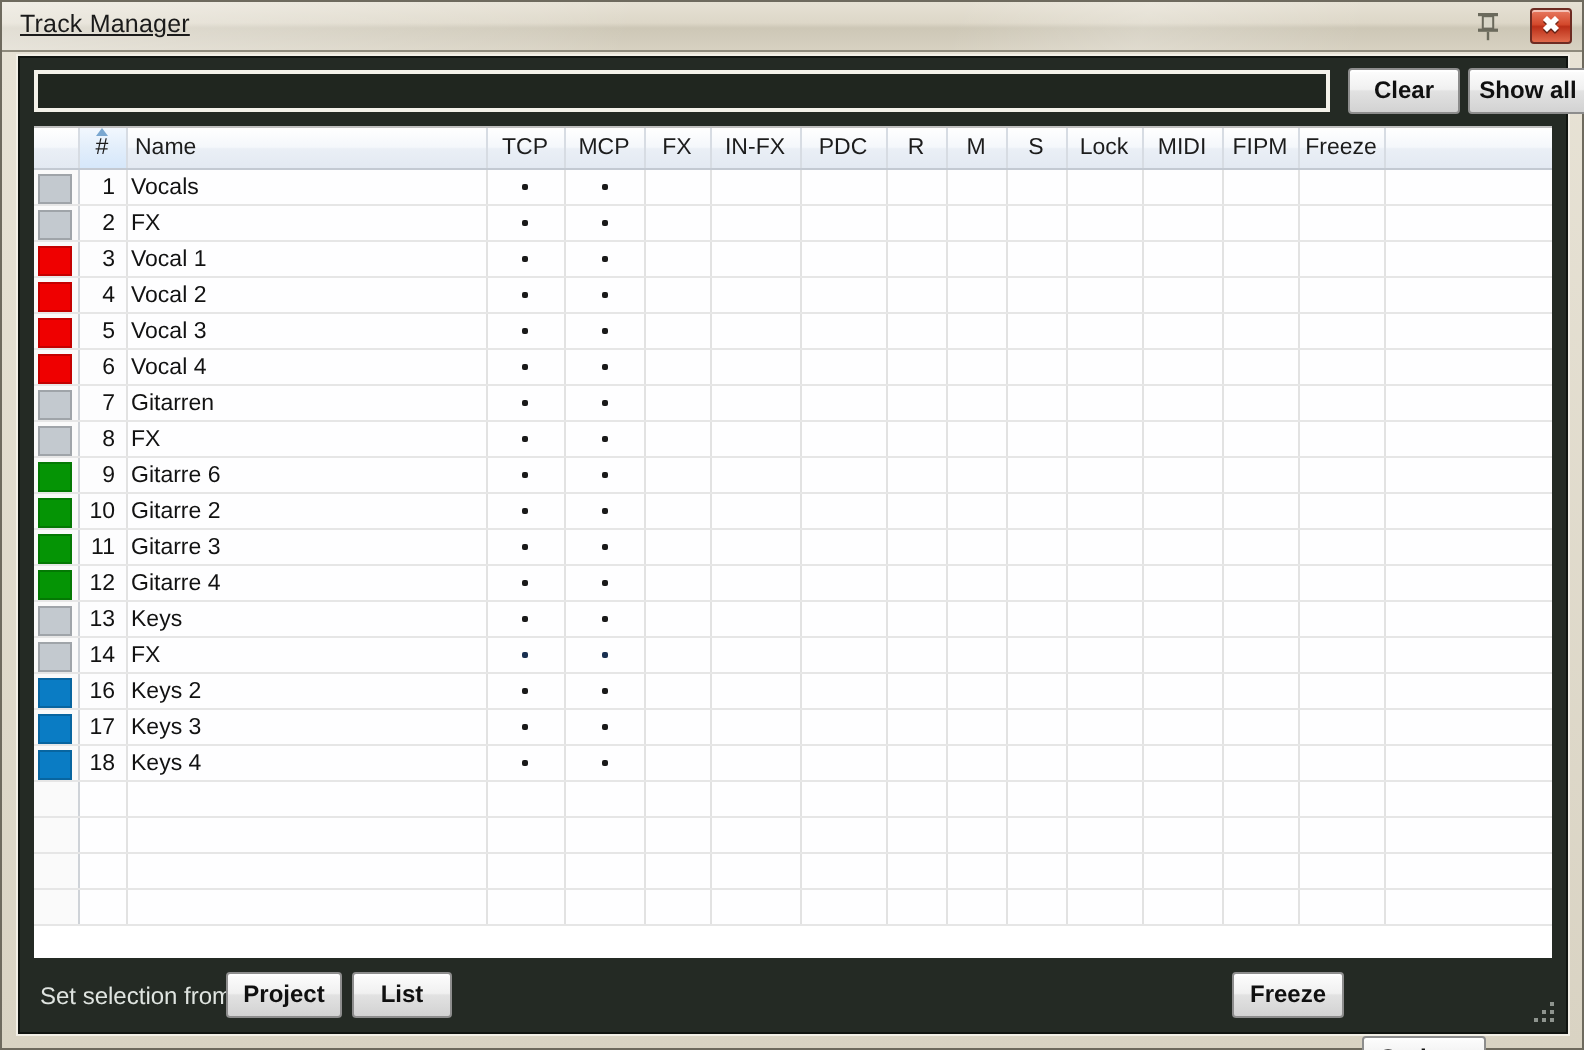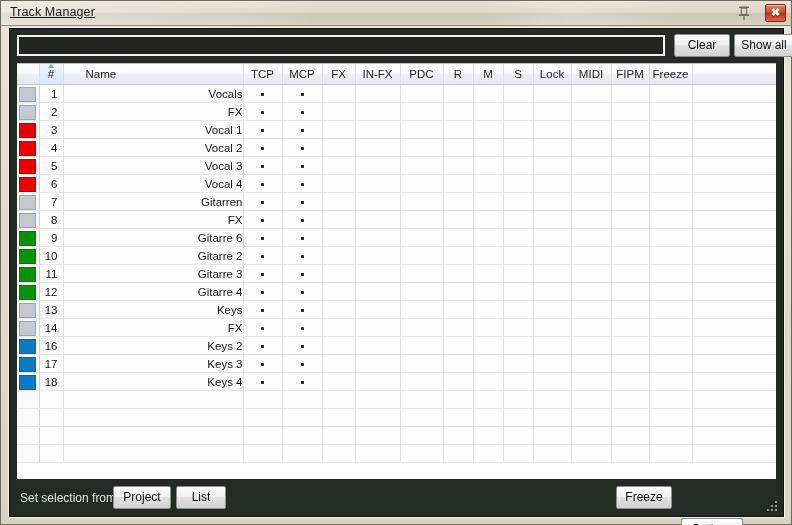--- a/index.html
+++ b/index.html
@@ -65,20 +65,21 @@
     color:#e8e8e8;font-size:12px;font-family:"Liberation Sans",sans-serif;
     padding:0 4px;outline:none;
   }
   .winbtn{
     box-sizing:border-box;
     background:linear-gradient(180deg,#fdfdfd 0%,#f0f0f0 46%,#e2e2e2 50%,#d2d2d2 100%);
     border:1px solid #8d8d8d;border-radius:2px;
     font-family:"Liberation Sans",sans-serif;font-size:12px;color:#101010;
     text-align:center;cursor:default;
     box-shadow:inset 0 1px 0 #fff;
+    font-weight:bold;
   }
   #btn-clear{position:absolute;left:664px;top:5px;width:56px;height:23px;line-height:21px;}
   #btn-showall{position:absolute;left:724px;top:5px;width:60px;height:23px;line-height:21px;}
   
   #table-wrap{
     position:absolute;left:7px;top:34px;width:759px;height:415px;
     background:#fff;overflow:hidden;
     border-top:1px solid #c0c0c0;
   }
   table#grid{border-collapse:collapse;width:759px;table-layout:fixed;}
@@ -92,32 +93,32 @@
   }
   #grid th.sorted{
     background:linear-gradient(180deg,#f2f8fe 0%,#e2eefb 50%,#d6e7fa 100%);
     position:relative;
   }
   #grid th.sorted .arrow{
     position:absolute;left:50%;top:0px;margin-left:-3px;
     width:0;height:0;border-left:3px solid transparent;border-right:3px solid transparent;
     border-bottom:4px solid #7aa7d0;
   }
-  #grid th.name{text-align:left;padding-left:22px;}
+  #grid th.name{text-align:left;padding-left:4px;}
   #grid td{
     height:17px;padding:0;font-size:11.5px;color:#121212;
     border-right:1px solid #e2e2e2;border-bottom:1px solid #e6e6e6;
     font-family:"Liberation Sans",sans-serif;
     background:#fefeff;
     text-align:center;
     overflow:hidden;white-space:nowrap;
   }
   #grid td.sw{border-right:1px solid #cfd3d8;background:#fafafa;}
   #grid td.num{text-align:right;padding-right:5px;background:#fdfdfe;}
-  #grid td.name{text-align:right;padding-left:20px;}
+  #grid td.name{text-align:left;padding-left:2px;}
   #grid td.filler{border-right:none;}
   .swatch{display:block;width:15px;height:13px;margin:1px auto 0 auto;border:1px solid rgba(0,0,0,.18);}
   .dot{display:inline-block;width:3px;height:3px;background:#1a1a1a;border-radius:1px;vertical-align:middle;}
   tr.sel td{background:#3d9bf0;color:#fff;border-right-color:#59a9f3;border-bottom-color:#3d9bf0;}
   tr.sel td.sw{background:#c9ced3;border-right-color:#3d9bf0;}
   tr.sel td.filler{background:#fefeff;border-bottom-color:#e6e6e6;}
   tr.sel .dot{background:#1a3050;}
   tr.empty td{height:17px;background:#fefeff;}
   
   #footer{position:absolute;left:0;bottom:0;width:773px;height:38px;}

